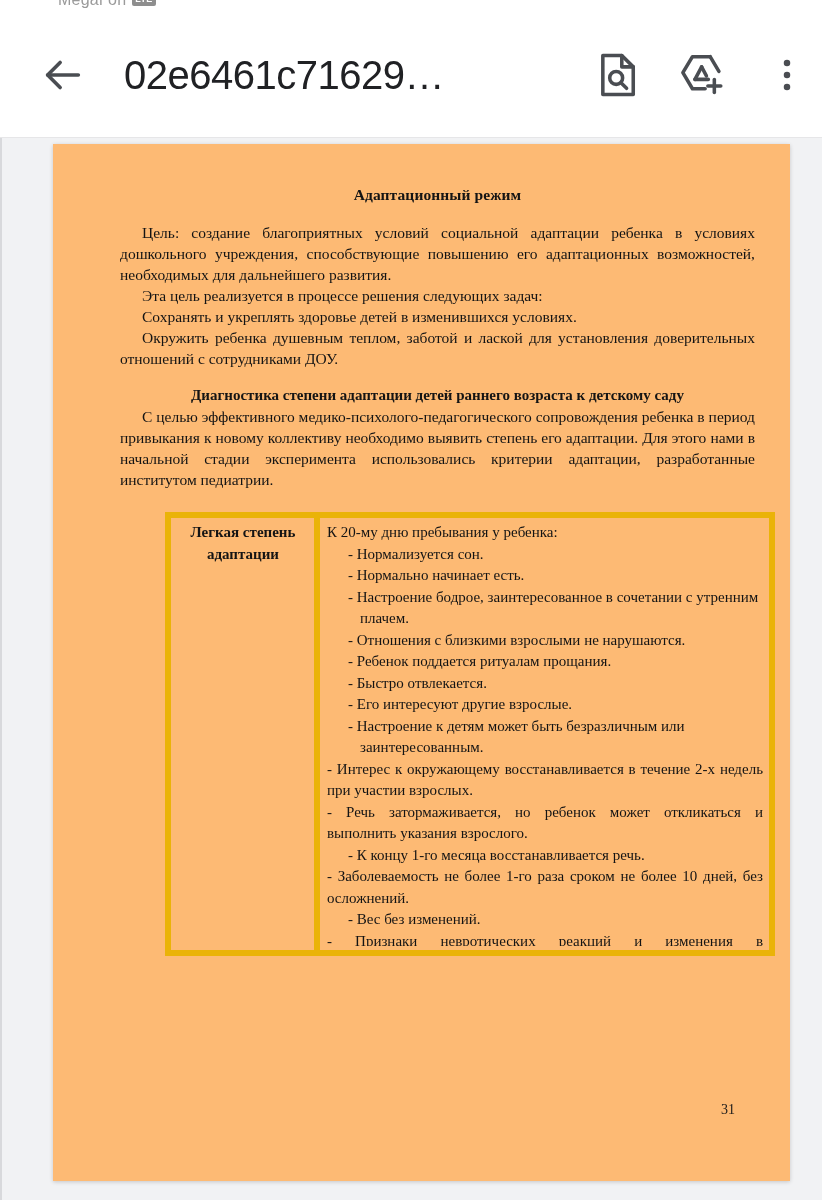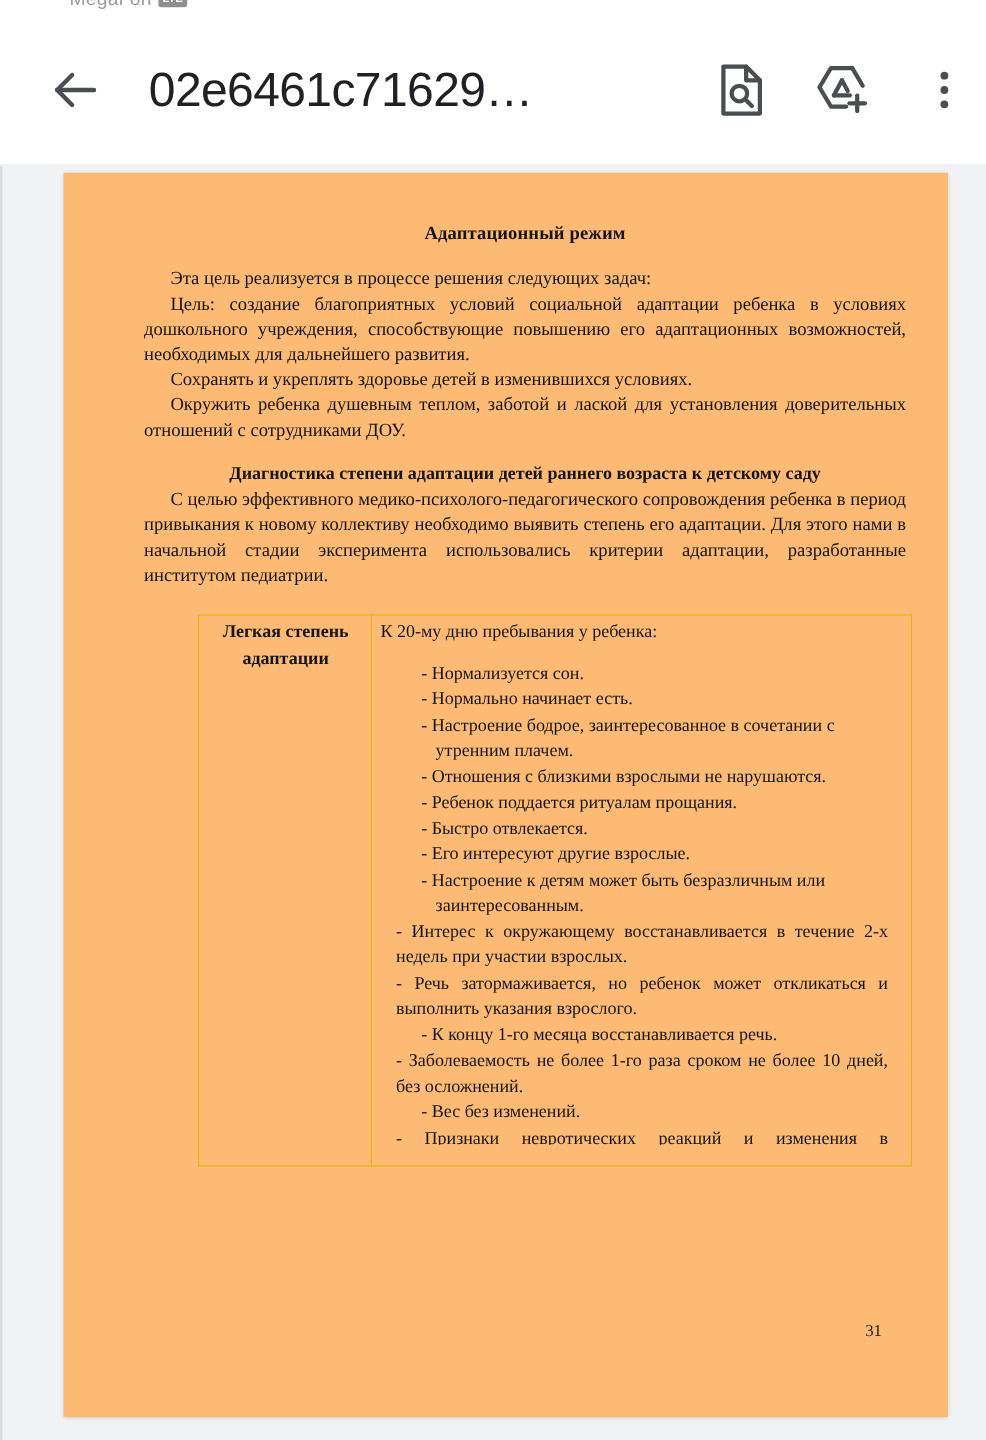--- a/index.html
+++ b/index.html
@@ -156,38 +156,38 @@
   }
 
   
   .doc-table {
     margin: 22px 0 0 45px;
     width: 568px;
     border-collapse: collapse;
     table-layout: fixed;
   }
   .doc-table td {
-    border: 1px solid #eab308;
+    border: 6px solid #eab308;
     vertical-align: top;
     font-family: "Liberation Serif", serif;
     font-size: 15px;
     line-height: 21.5px;
     color: #141414;
     padding: 4px 6px 4px 7px;
   }
   .cell-degree {
     width: 130px;
     text-align: center;
     font-weight: bold;
   }
   .cell-criteria { width: 436px; }
   .crit-intro { margin: 0 0 0 0; }
   .crit-list {
     list-style: none;
-    margin: 13px;
+    margin: 0;
     padding: 0;
   }
   .crit-list li {
     margin: 0;
     padding: 0;
   }
   .crit-list li.ind {
     padding-left: 33px;
     text-indent: -12px;
   }
@@ -266,22 +266,22 @@
 <div class="toolbar-divider"></div>
 
 <div class="viewer">
   <div class="viewer-edge-left"></div>
 
   <div class="page">
     <div class="page-body">
 
       <h1 class="doc-h1">Адаптационный режим</h1>
 
+      <p class="doc-p justified">Цель: создание благоприятных условий социальной адаптации ребенка в условиях дошкольного учреждения, способствующие повышению его адаптационных возможностей, необходимых для дальнейшего развития.</p>
       <p class="doc-p">Эта цель реализуется в процессе решения следующих задач:</p>
-      <p class="doc-p justified">Цель: создание благоприятных условий социальной адаптации ребенка в условиях дошкольного учреждения, способствующие повышению его адаптационных возможностей, необходимых для дальнейшего развития.</p>
       <p class="doc-p">Сохранять и укреплять здоровье детей в изменившихся условиях.</p>
       <p class="doc-p justified">Окружить ребенка душевным теплом, заботой и лаской для установления доверительных отношений с сотрудниками ДОУ.</p>
 
       <h2 class="doc-h2">Диагностика степени адаптации детей раннего возраста к детскому саду</h2>
       <p class="doc-p justified">С целью эффективного медико-психолого-педагогического сопровождения ребенка в период привыкания к новому коллективу необходимо выявить степень его адаптации. Для этого нами в начальной стадии эксперимента использовались критерии адаптации, разработанные институтом педиатрии.</p>
 
       <table class="doc-table">
         <tbody>
           <tr>
             <td class="cell-degree">Легкая степень адаптации</td>

